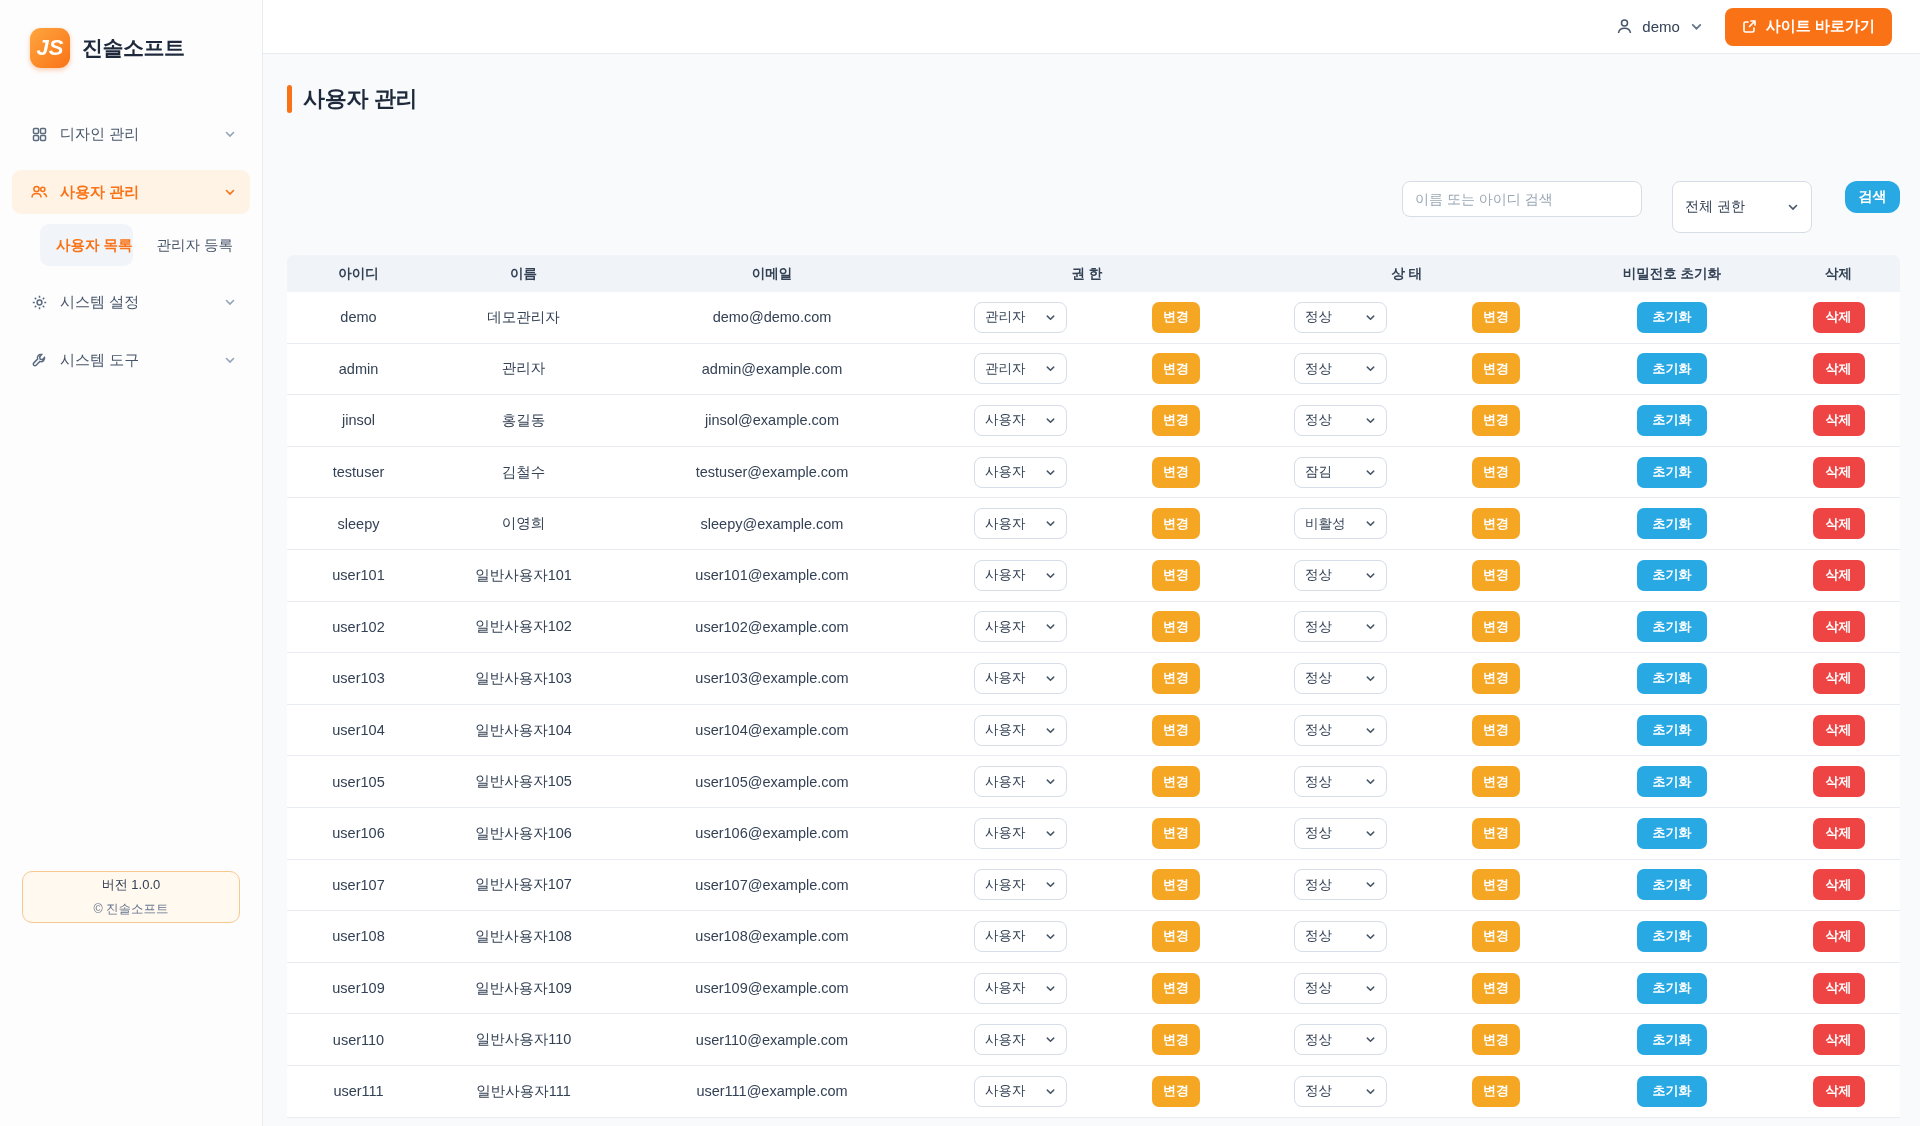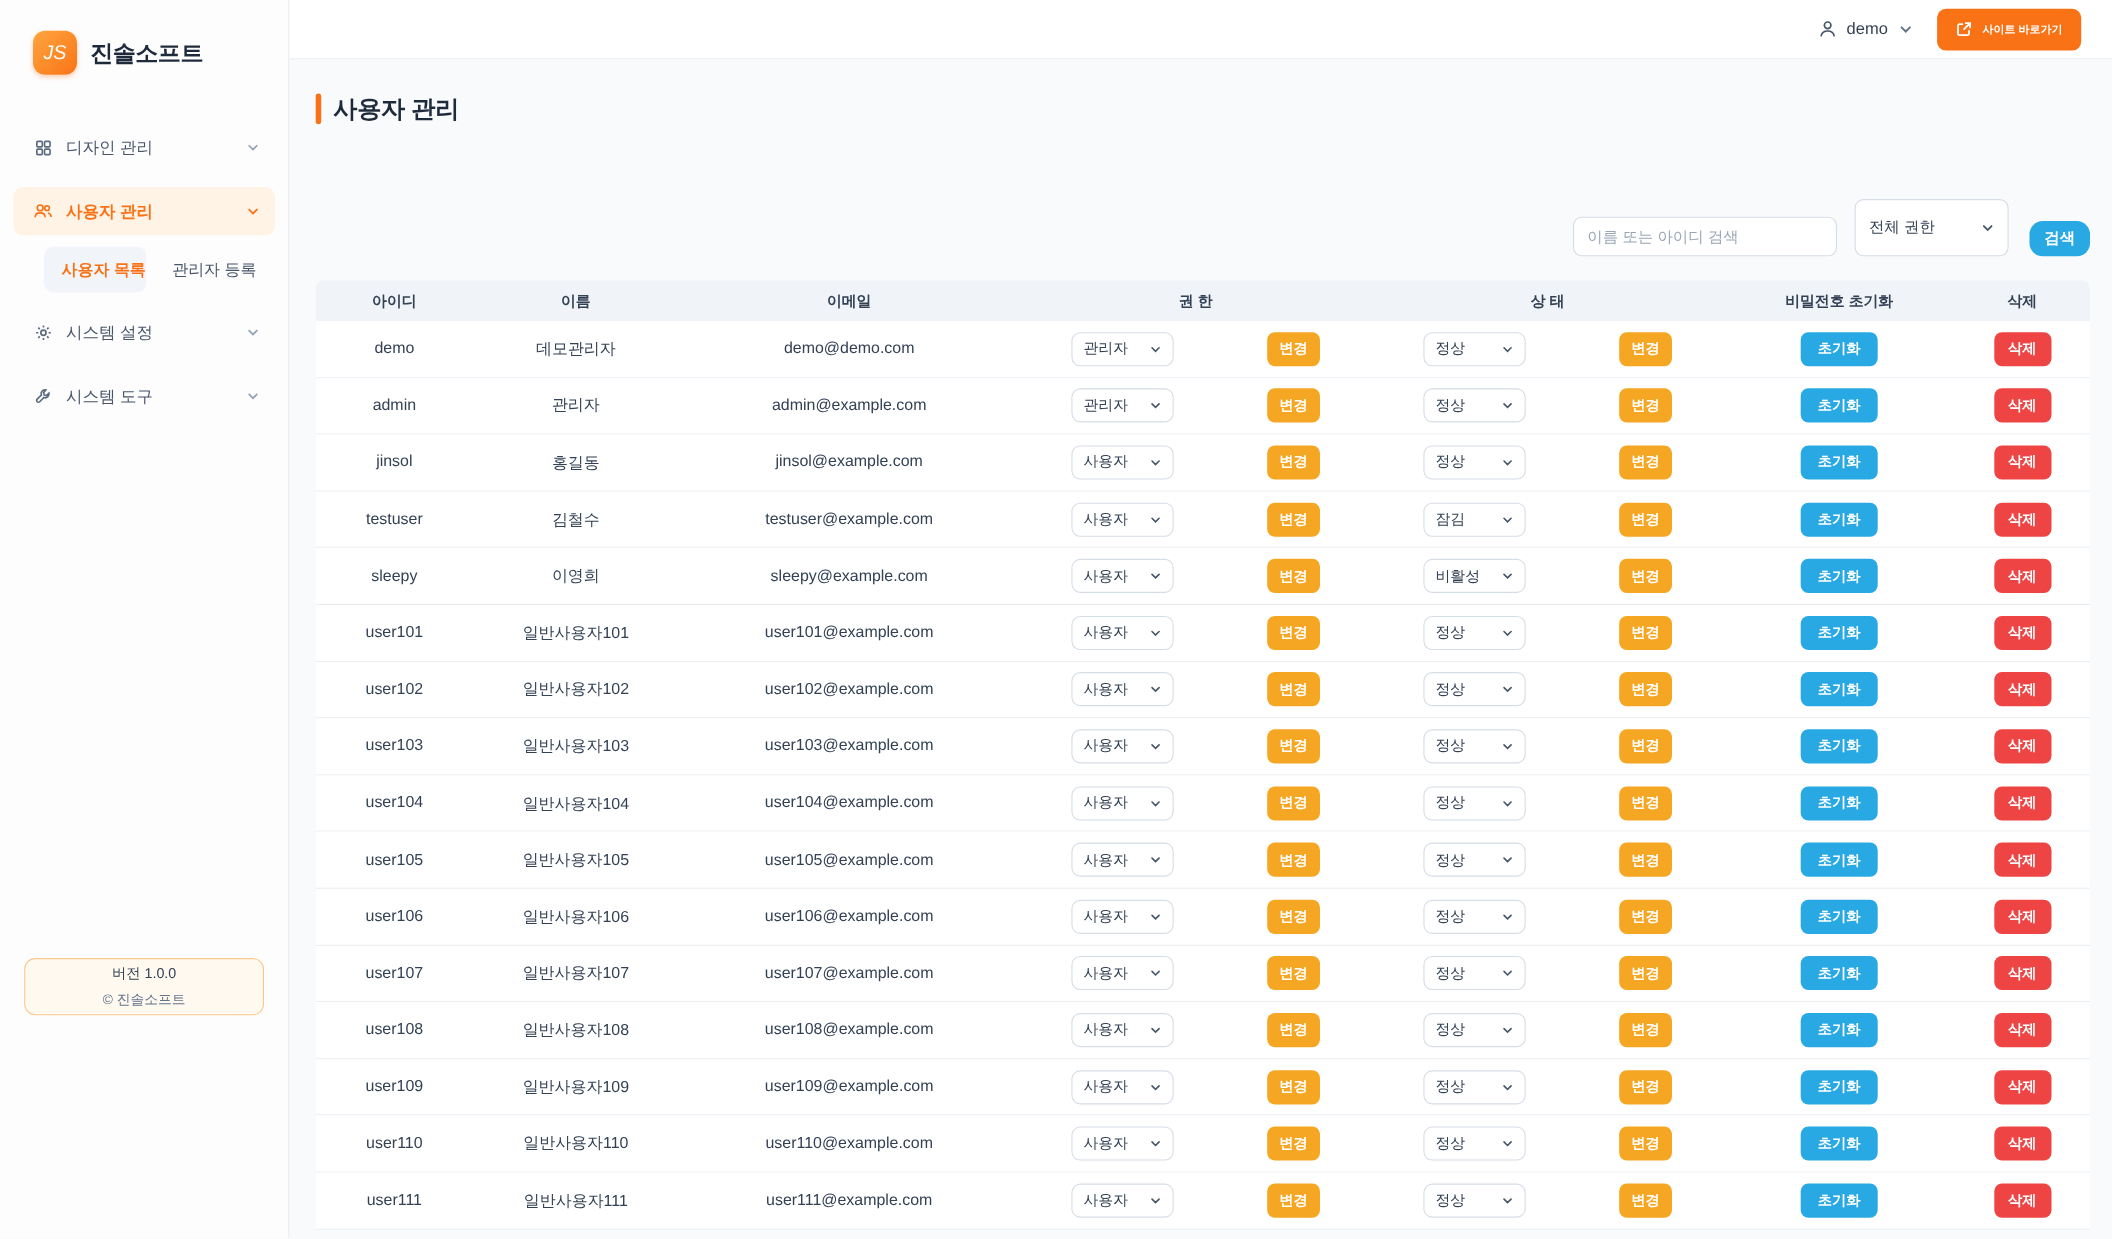--- a/index.html
+++ b/index.html
@@ -6,21 +6,21 @@
   html,body { width:1920px; height:1126px; overflow:hidden;
     font-family:"Liberation Sans","DejaVu Sans",sans-serif; background:#F8FAFC; }
   .app { display:flex; width:1920px; height:1126px; }
 
   
   .sidebar { width:263px; min-width:263px; height:1126px; background:#FDFDFE;
     border-right:1px solid #E8ECF1; position:relative; padding:26px 12px 0 12px; }
   .logo-row { display:flex; align-items:center; gap:12px; padding-left:18px; height:44px; }
   .logo-mark { width:40px; height:40px; border-radius:11px;
     background:linear-gradient(135deg,#FFA63F,#F97316); display:flex; align-items:center;
-    justify-content:center; color:#fff; font-weight:400; font-size:18px; font-style:italic;
+    justify-content:center; color:#fff; font-weight:700; font-size:22px; font-style:italic;
     box-shadow:0 2px 5px rgba(249,115,22,.35); }
   .logo-name { font-size:21px; font-weight:800; color:#1E293B; letter-spacing:-.5px; }
 
   .nav { margin-top:42px; display:flex; flex-direction:column; gap:14px; }
   .nav-item { display:flex; align-items:center; height:44px; border-radius:9px;
     padding:0 14px 0 18px; color:#475569; font-size:15px; cursor:pointer; }
   .nav-item .nav-icon { width:18px; height:18px; margin-right:12px; display:flex;
     align-items:center; justify-content:center; color:#5B6B7F; }
   .nav-item .nav-label { flex:1; font-weight:500; }
   .nav-item .chev { color:#94A3B8; display:flex; }
@@ -40,30 +40,30 @@
   .version-box .v2 { font-size:12.5px; color:#64748B; margin-top:7px; }
 
   
   .right { flex:1; display:flex; flex-direction:column; background:#F8FAFC; }
   .topbar { height:54px; background:#FFFFFF; border-bottom:1px solid #E8ECF1;
     display:flex; align-items:center; justify-content:flex-end; padding-right:28px; gap:22px; }
   .account { display:flex; align-items:center; gap:8px; color:#334155; font-size:15px;
     cursor:pointer; }
   .account .chev { color:#64748B; display:flex; margin-left:2px; }
   .site-btn { display:flex; align-items:center; gap:9px; background:#F97316; color:#fff;
-    font-size:10px; font-weight:700; border:none; border-radius:8px; height:38px;
+    font-size:15px; font-weight:700; border:none; border-radius:8px; height:38px;
     padding:0 17px; cursor:pointer; }
 
   .main { flex:1; padding:0 20px 0 24px; }
   .title-row { margin-top:30px; display:flex; align-items:center; gap:11px; }
   .title-bar { width:5px; height:28px; border-radius:3px; background:#F97316; }
   .page-title { font-size:22px; font-weight:800; color:#1E293B; letter-spacing:-.3px; }
 
-  .toolbar { margin-top:67px; display:flex; justify-content:flex-end; align-items:flex-end;
-    gap:2px; }
+  .toolbar { margin-top:67px; display:flex; justify-content:flex-end; align-items:flex-start;
+    gap:16px; }
   .search-input { width:240px; height:36px; border:1px solid #D6DDE6; border-radius:8px;
     background:#fff; padding:0 12px; font-size:14px; color:#334155;
     font-family:"Liberation Sans","DejaVu Sans",sans-serif; }
   .search-input::placeholder { color:#9AA6B5; }
   .select { height:52px; background:#fff; border:1px solid #D6DDE6; border-radius:8px;
     display:flex; align-items:center; justify-content:space-between; padding:16px 12px;
     font-size:14px; color:#334155; cursor:pointer; }
   .role-filter { width:140px; margin-left:14px; }
   .search-btn { width:55px; height:32px; margin-left:17px; background:#29A9E4; color:#fff;
     border:none; border-radius:12px; font-size:14px; font-weight:700; cursor:pointer; }

